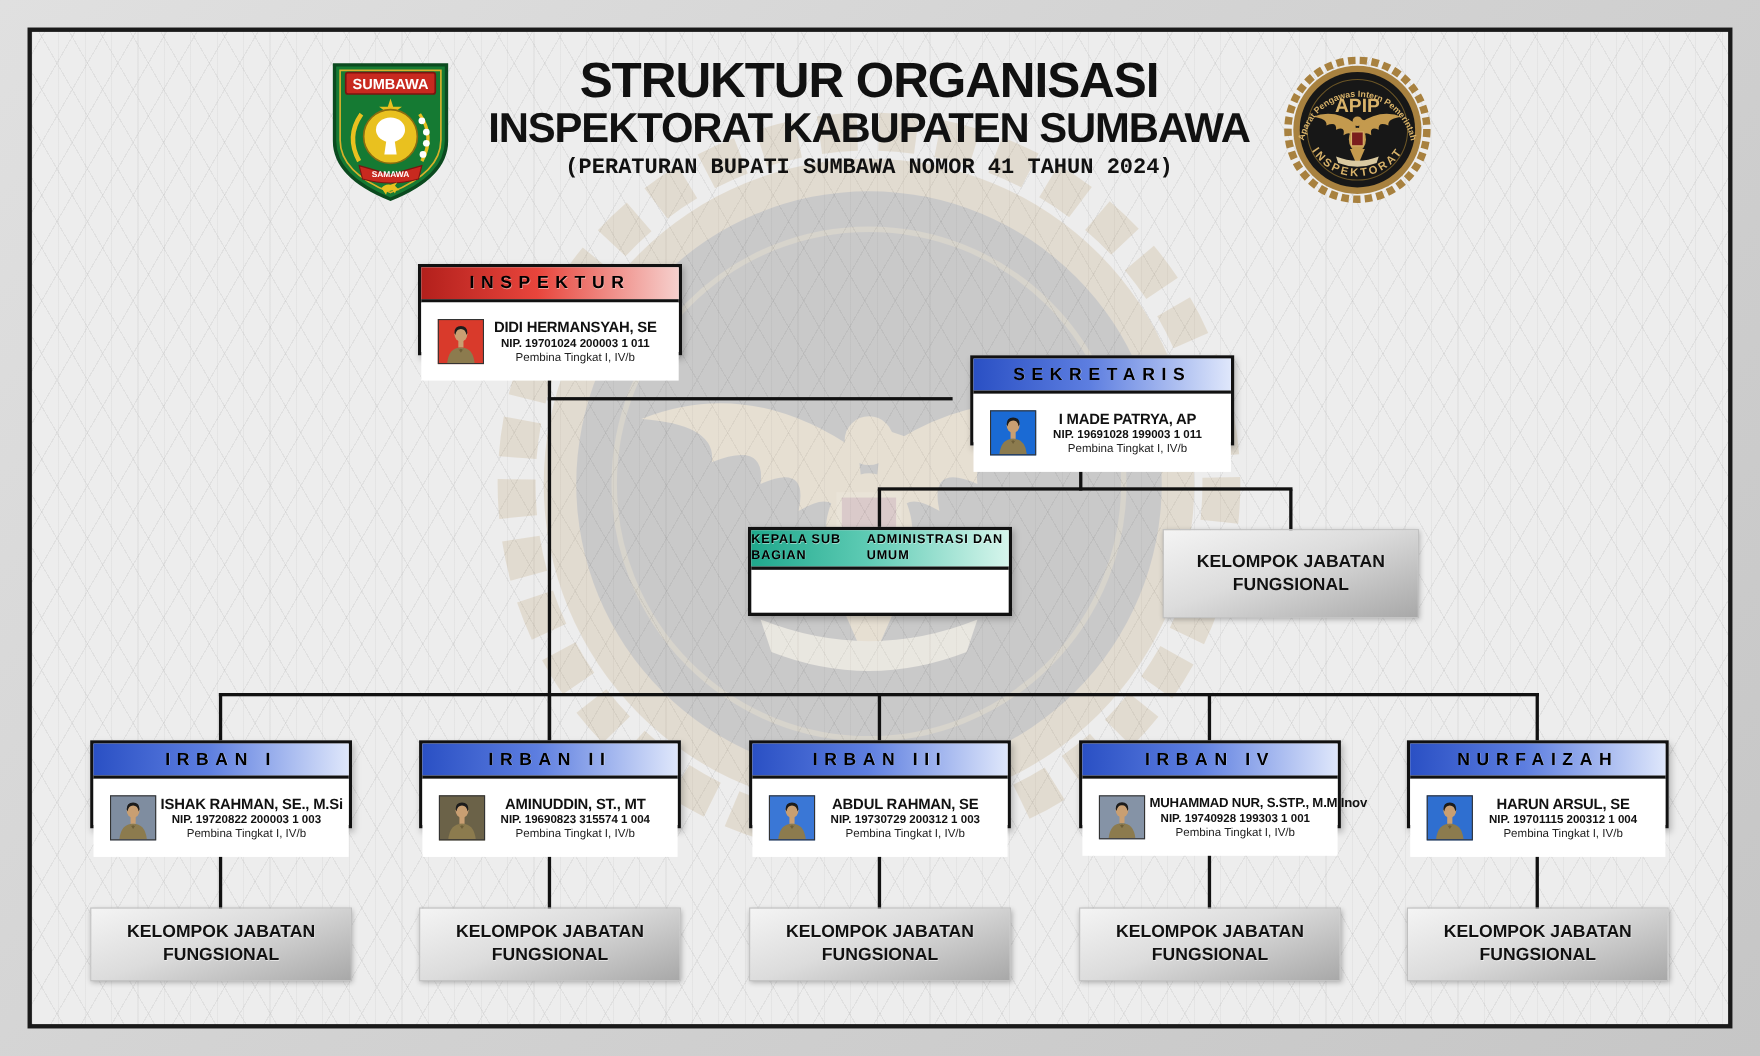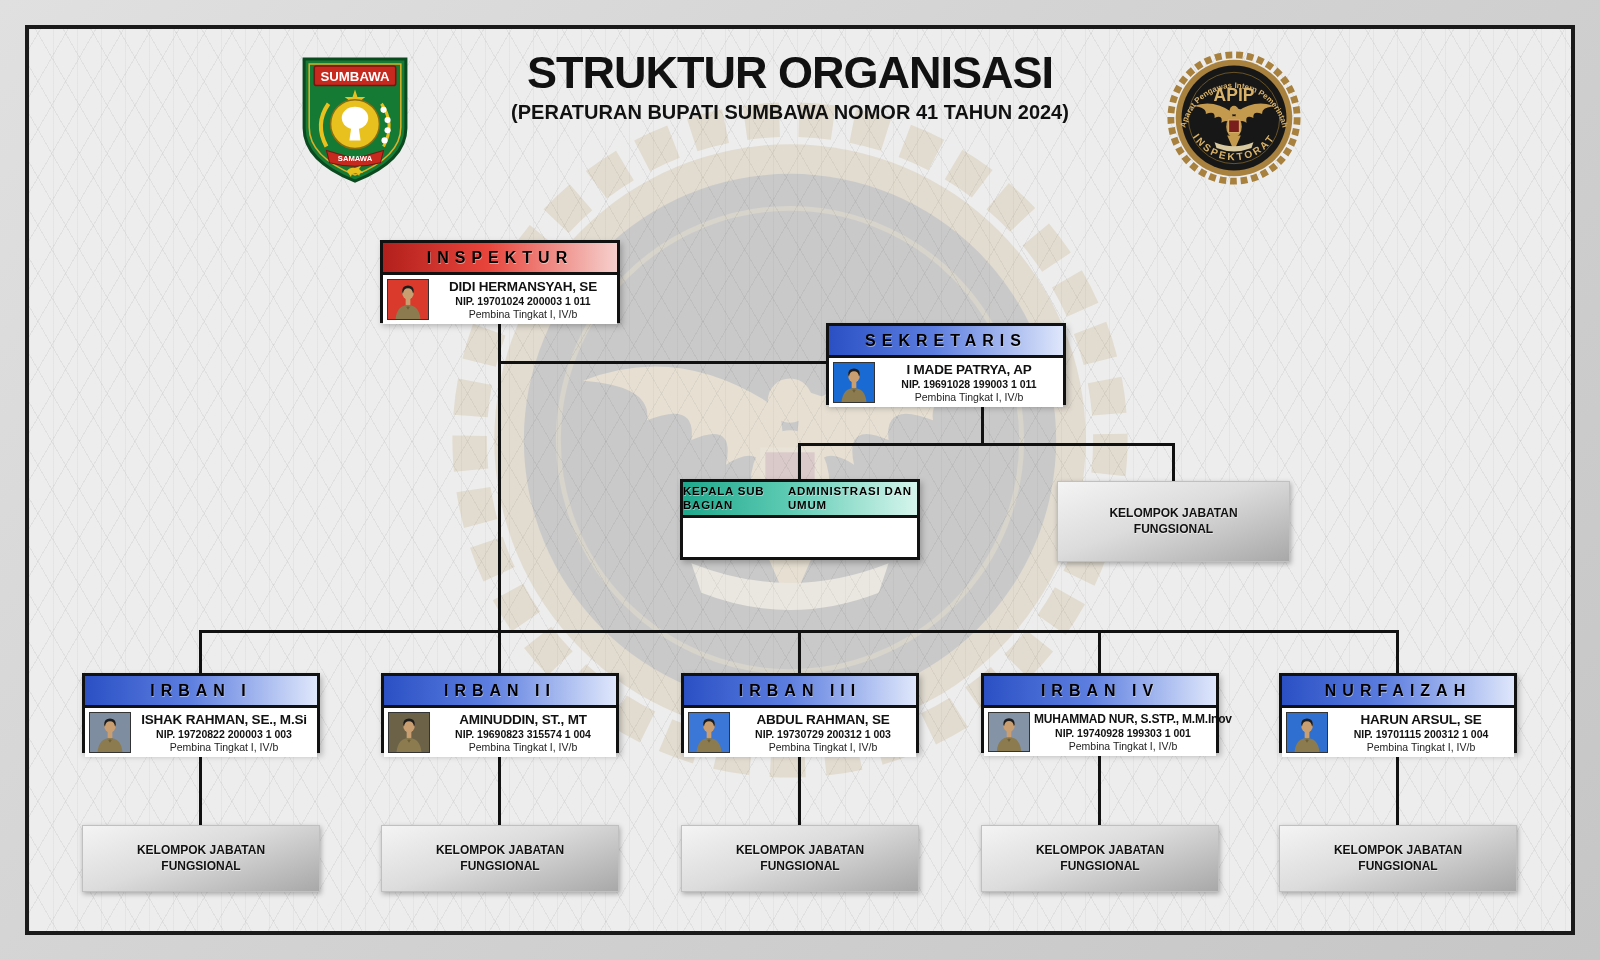--- a/index.html
+++ b/index.html
@@ -9,44 +9,44 @@
   .frame{position:absolute;left:25px;top:25px;right:25px;bottom:25px;border:4px solid #1a1a1a;
     background-color:#ededed;
     background-image:
       repeating-linear-gradient(60deg, rgba(180,180,180,.22) 0 1px, transparent 1px 24px),
       repeating-linear-gradient(-60deg, rgba(180,180,180,.22) 0 1px, transparent 1px 24px),
       repeating-linear-gradient(90deg, rgba(180,180,180,.15) 0 1px, transparent 1px 24px);}
   .watermark{position:absolute;left:445px;top:95px;width:690px;height:690px;opacity:.16;z-index:1;}
   .titleblock{position:absolute;left:350px;top:50px;width:880px;text-align:center;z-index:3;}
   .t1{font-size:45px;font-weight:700;letter-spacing:-1px;line-height:1.04;}
   .t2{font-size:38px;font-weight:700;letter-spacing:-1px;line-height:1.06;}
-  .t3{font-size:20px;font-weight:700;margin-top:4px;}
+  .t3{font-size:20px;font-weight:700;margin-top:4px;font-family:Liberation Mono, monospace;}
   .logo{position:absolute;z-index:3;}
   .line{position:absolute;background:#111;z-index:2;}
   .pbox{position:absolute;border:3px solid #111;background:#fff;z-index:3;
     box-shadow:2px 3px 6px rgba(0,0,0,.25);display:flex;flex-direction:column;box-sizing:border-box;}
   .hd{height:29px;min-height:29px;border-bottom:3px solid #111;display:flex;align-items:center;justify-content:center;
     font-weight:700;font-size:16px;letter-spacing:6px;color:#000;text-shadow:.5px .5px 0 rgba(255,255,255,.45);}
   .hd.red{background:linear-gradient(90deg,#b3201c 0%,#e8453c 45%,#f6d0cd 100%);}
   .hd.blue{background:linear-gradient(90deg,#2a50c4 0%,#5d7ee0 45%,#dfe7fb 100%);}
   .hd.teal{background:linear-gradient(90deg,#1fa88c 0%,#5ecbb4 45%,#d6f5ec 100%);}
   .hd.two{flex-direction:row;font-size:11.5px;letter-spacing:.8px;line-height:1.2;height:33px;min-height:33px;}
-  .bd{flex:1;display:flex;align-items:stretch;background:#fff;padding:4px;}
+  .bd{flex:1;display:flex;align-items:stretch;background:#fff;padding:15px;}
   .photo{width:40px;border:1px solid #333;margin-right:4px;position:relative;overflow:hidden;flex:none;}
   .photo svg{position:absolute;left:0;top:0;width:100%;height:100%;}
   .info{flex:1;display:flex;flex-direction:column;justify-content:center;text-align:center;min-width:0;}
   .nm{font-size:13.5px;font-weight:700;letter-spacing:-.2px;white-space:nowrap;}
   .nm.tight{font-size:12px;}
   .nip{font-size:10.5px;font-weight:700;margin-top:1px;white-space:nowrap;}
   .rk{font-size:10.5px;margin-top:1px;color:#222;white-space:nowrap;}
   .gbox{position:absolute;z-index:3;box-sizing:border-box;
     background:linear-gradient(160deg,#f4f4f4 0%,#dcdcdc 45%,#a8a8a8 100%);
     border:1px solid #c0c0c0;box-shadow:1px 2px 5px rgba(0,0,0,.3);
     display:flex;flex-direction:column;align-items:center;justify-content:center;
-    font-weight:700;font-size:12px;line-height:1.3;color:#111;text-shadow:.5px .5px 0 rgba(255,255,255,.55);}
+    font-weight:700;font-size:16px;line-height:1.3;color:#111;text-shadow:.5px .5px 0 rgba(255,255,255,.55);}
 </style>
 </head>
 <body>
 
 <div class="canvas">
 
   <svg width="0" height="0" style="position:absolute" aria-hidden="true">
     <defs>
       <symbol id="sym-person" viewBox="0 0 40 50">
         <rect x="17" y="22" width="6" height="10" fill="#c99f72"></rect>
@@ -88,20 +88,21 @@
   </svg>
 
   <div class="frame"></div>
 
   <svg class="watermark" viewBox="0 0 140 140">
     <use href="#sym-apip"></use>
   </svg>
 
   <div class="titleblock">
     <div class="t1">STRUKTUR ORGANISASI</div>
+    <div class="t2">INSPEKTORAT KABUPATEN SUMBAWA</div>
     <div class="t3">(PERATURAN BUPATI SUMBAWA NOMOR 41 TAHUN 2024)</div>
   </div>
 
   <svg class="logo" style="left:298px;top:50px" width="114" height="136" viewBox="0 0 112 132">
     <path d="M6 8 H106 V76 Q106 108 56 128 Q6 108 6 76 Z" fill="#157a33" stroke="#0b4a1f" stroke-width="3"></path>
     <path d="M11 13 H101 V75 Q101 104 56 122 Q11 104 11 75 Z" fill="none" stroke="#d8b02a" stroke-width="1.5"></path>
     <rect x="16" y="15" width="80" height="19" rx="2" fill="#c8291f" stroke="#7a1410" stroke-width="1.5"></rect>
     <text x="56" y="29.5" text-anchor="middle" font-size="13" font-weight="bold" fill="#ffffff">SUMBAWA</text>
     <path d="M56 38 l2.4 7.4 7.8 0 -6.3 4.6 2.4 7.4 -6.3 -4.6 -6.3 4.6 2.4 -7.4 -6.3 -4.6 7.8 0 Z" fill="#e9c11f"></path>
     <path d="M30 52 Q16 72 28 94" fill="none" stroke="#e9c11f" stroke-width="4"></path>
@@ -152,21 +153,21 @@
           </svg>
       </div>
       <div class="info">
         <div class="nm">DIDI HERMANSYAH, SE</div>
         <div class="nip">NIP. 19701024 200003 1 011</div>
         <div class="rk">Pembina Tingkat I, IV/b</div>
       </div>
     </div>
   </div>
 
-  <div class="pbox" style="left:826px;top:323px;width:240px;height:82px">
+  <div class="pbox" style="left:882px;top:323px;width:240px;height:82px">
     <div class="hd blue">SEKRETARIS</div>
     <div class="bd">
       <div class="photo" style="background: rgb(26, 106, 212);">
         <svg viewBox="0 0 40 50" preserveAspectRatio="xMidYMax meet">
             <use href="#sym-person"></use>
           </svg>
       </div>
       <div class="info">
         <div class="nm">I MADE PATRYA, AP</div>
         <div class="nip">NIP. 19691028 199003 1 011</div>

